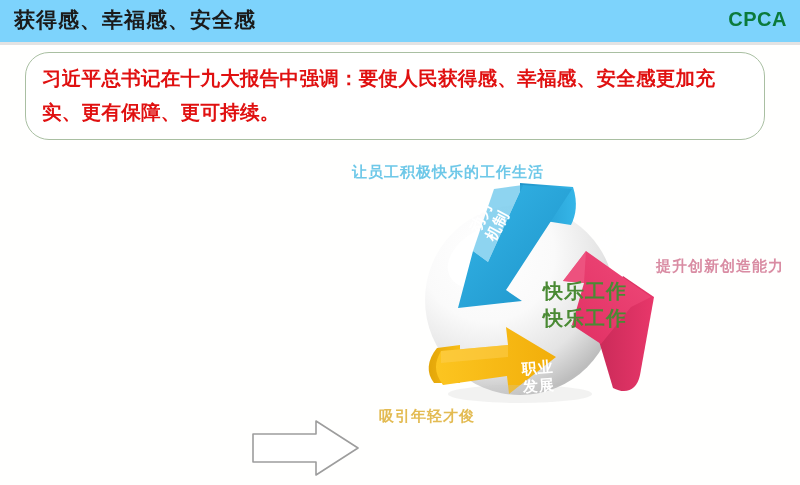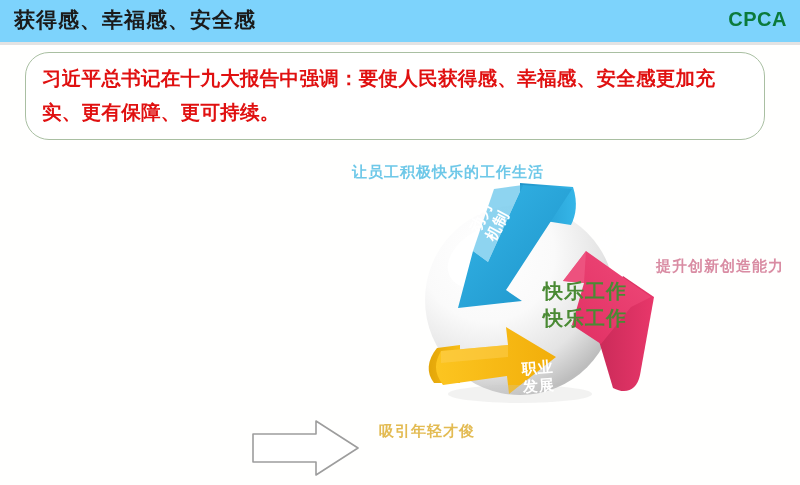--- a/index.html
+++ b/index.html
@@ -103,21 +103,20 @@
   }
   #label-right {
     left: 656px; top: 112px;
     font-size: 15px;
     color: #d98ca3;
   }
   #label-bottom {
     left: 379px; top: 262px;
     font-size: 15px;
     color: #e3bb52;
-    margin-top: 15px;
   }
   #label-center {
     left: 499px; top: 133px;
     font-size: 20px;
     line-height: 27px;
     color: #4a8a34;
     text-align: center;
     margin-left: 44px;
   }
 

